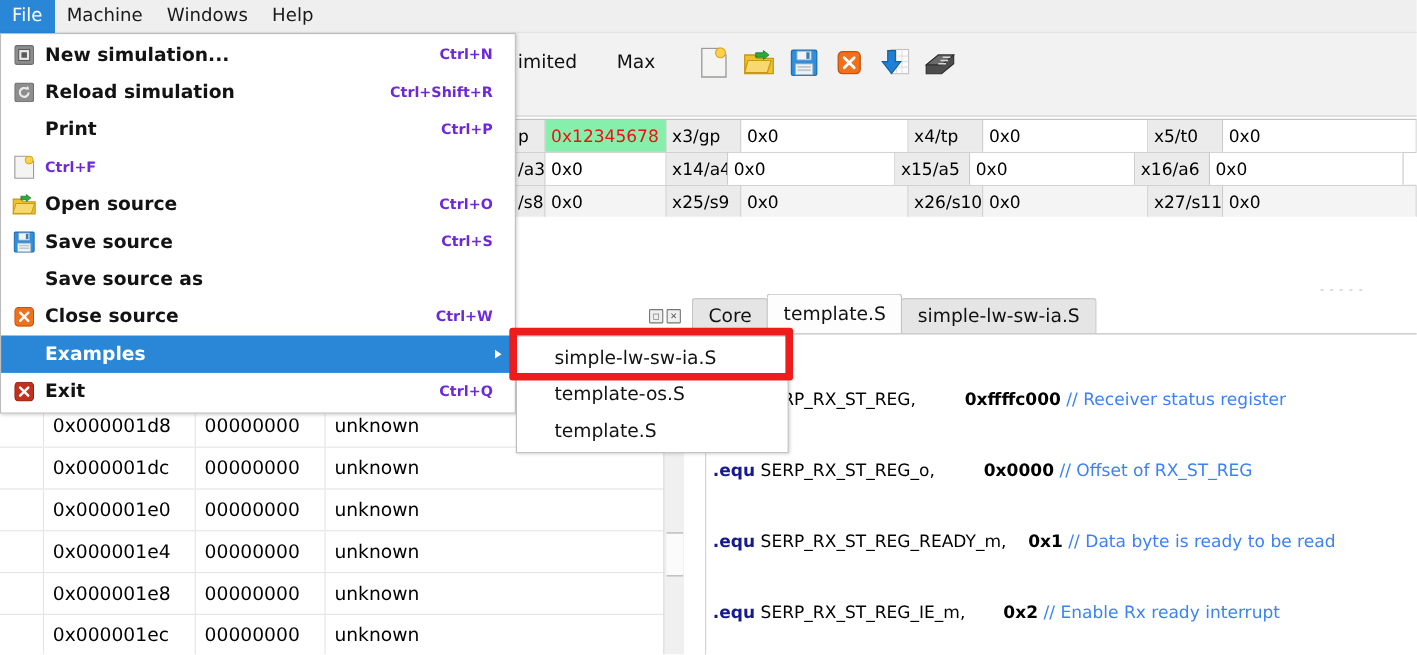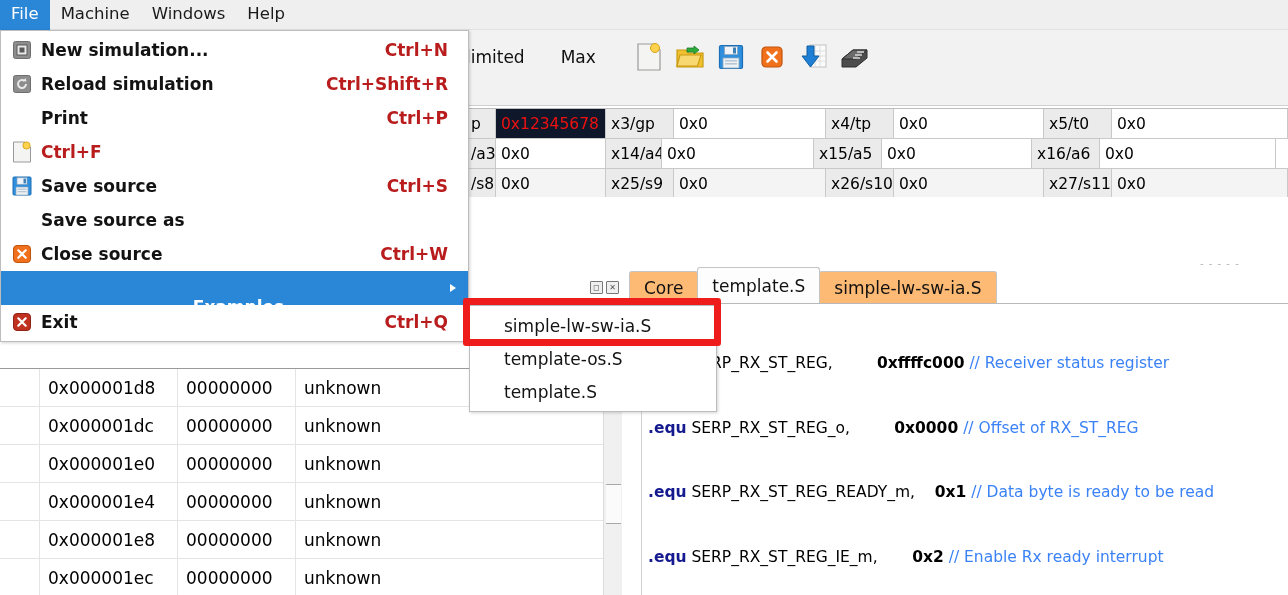--- a/index.html
+++ b/index.html
@@ -58,21 +58,21 @@
   .regcell {
     display: flex; align-items: center;
     padding-left: 5px;
     border-right: 1px solid #c9c9c9;
     white-space: nowrap; overflow: hidden;
     line-height: 28px;
   }
   .regcell.name { background: #ebebeb; }
   .regcell.val  { background: #ffffff; }
   .regrow.alt .regcell.val { background: #f4f4f4; }
-  .regcell.redval { color: #ee1111; background: #0f172a; }
+  .regcell.redval { color: #ee1111; background: #86efac; }
 
   
   .memtable {
     position: absolute; left: 0px; top: 368px; width: 614px; height: 227px;
     background: #ffffff; font-size: 17px;
     border-top: 1px solid #9a9a9a;
     overflow: hidden;
   }
   .memrow { display: flex; height: 38px; border-bottom: 1px solid #e4e4e4; }
   .memcell {
@@ -102,21 +102,21 @@
   .dockbtns { display: flex; gap: 3px; margin-right: 10px; margin-bottom: 10px; }
   .dockbtn {
     width: 13px; height: 13px; border: 1px solid #777; border-radius: 1px;
     display: flex; align-items: center; justify-content: center;
     font-size: 8px; color: #555; background: #efefef;
   }
   .tab {
     height: 33px; padding: 0 14px;
     display: flex; align-items: center;
     font-size: 17px; color: #111;
-    background: #fdba74;
+    background: #e5e5e5;
     border: 1px solid #c4c4c4; border-bottom: none;
     border-top-left-radius: 3px; border-top-right-radius: 3px;
     margin-right: -1px;
   }
   .tab.selected { background: #fdfdfd; height: 37px; border-color: #c4c4c4; }
   .dotsgrip {
     position: absolute; left: 1200px; top: 258px;
     font-size: 10px; color: #b4b4b4; letter-spacing: 1px;
   }
 
@@ -153,28 +153,28 @@
   }
   .menu-item {
     position: relative;
     display: flex; align-items: center;
     height: 34px;
     padding-left: 8px;
     font-size: 17px; color: #131313;
     cursor: default;
     font-weight: bold;
   }
-  .menu-item.highlight { background: #2a86d6; color: #ffffff; flex-direction: column; }
+  .menu-item.highlight { background: #2a86d6; color: #ffffff; }
   .mi-icon {
     width: 26px; height: 22px; margin-right: 6px;
     display: flex; align-items: center; justify-content: center;
     flex: 0 0 26px;
   }
   .mi-label { flex: 1 1 auto; }
-  .mi-shortcut { margin-right: 20px; font-size: 17px; color: #b91c1c; }
+  .mi-shortcut { margin-right: 20px; font-size: 13px; color: #6d28d9; }
   .mi-arrow {
     position: absolute; right: 12px; top: 50%; transform: translateY(-50%);
     width: 0; height: 0;
     border-left: 6px solid #ffffff;
     border-top: 4px solid transparent; border-bottom: 4px solid transparent;
   }
 
   
   .submenu {
     position: absolute; left: 469px; top: 305px; width: 248px;
@@ -411,20 +411,31 @@
     <div class="menu-item">
       <span class="mi-icon">
         <svg width="20" height="22" viewBox="0 0 20 22">
           <polygon points="1.5,1 13,1 18.5,6 18.5,21 1.5,21" fill="#f4f4f2" stroke="#9a9a9a" stroke-width="1"></polygon>
           <circle cx="14.5" cy="4.5" r="3.6" fill="#ffd24d" stroke="#d7a318" stroke-width="0.9"></circle>
         </svg>
       </span>
       <span class="mi-shortcut">Ctrl+F</span>
     </div>
 
+    <div class="menu-item">
+      <span class="mi-icon">
+        <svg width="22" height="20" viewBox="0 0 22 20">
+          <path d="M1 5 h7 l2 2.4 H21 v11 H1 Z" fill="#f0c030" stroke="#c79a12" stroke-width="1"></path>
+          <path d="M3.5 9 h17 l-3 9 H0.8 Z" fill="#f8d870" stroke="#c79a12" stroke-width="0.9"></path>
+          <path d="M9 3 l5 0 l0 -1.6 l4 3.2 l-4 3.2 l0 -1.6 l-5 0 Z" fill="#2cab3c" stroke="#1b7a28" stroke-width="0.7" transform="translate(-1,-0.6)"></path>
+        </svg>
+      </span>
+      <span class="mi-label">Open source</span>
+      <span class="mi-shortcut">Ctrl+O</span>
+    </div>
 
     <div class="menu-item">
       <span class="mi-icon">
         <svg width="20" height="20" viewBox="0 0 20 20">
           <rect x="1" y="1" width="18" height="18" rx="1" fill="#2f8fdd" stroke="#1a6fb6" stroke-width="1"></rect>
           <rect x="5" y="1.8" width="10" height="6.5" fill="#f0f4f8" stroke="#8aa7bd" stroke-width="0.7"></rect>
           <rect x="11.5" y="2.6" width="2.4" height="4.8" fill="#3b7fb5"></rect>
           <rect x="4" y="11" width="12" height="8" fill="#eef2f5" stroke="#8aa7bd" stroke-width="0.7"></rect>
           <rect x="5.5" y="12.6" width="9" height="1.3" fill="#b9c7d2"></rect>
           <rect x="5.5" y="15" width="9" height="1.3" fill="#b9c7d2"></rect>

